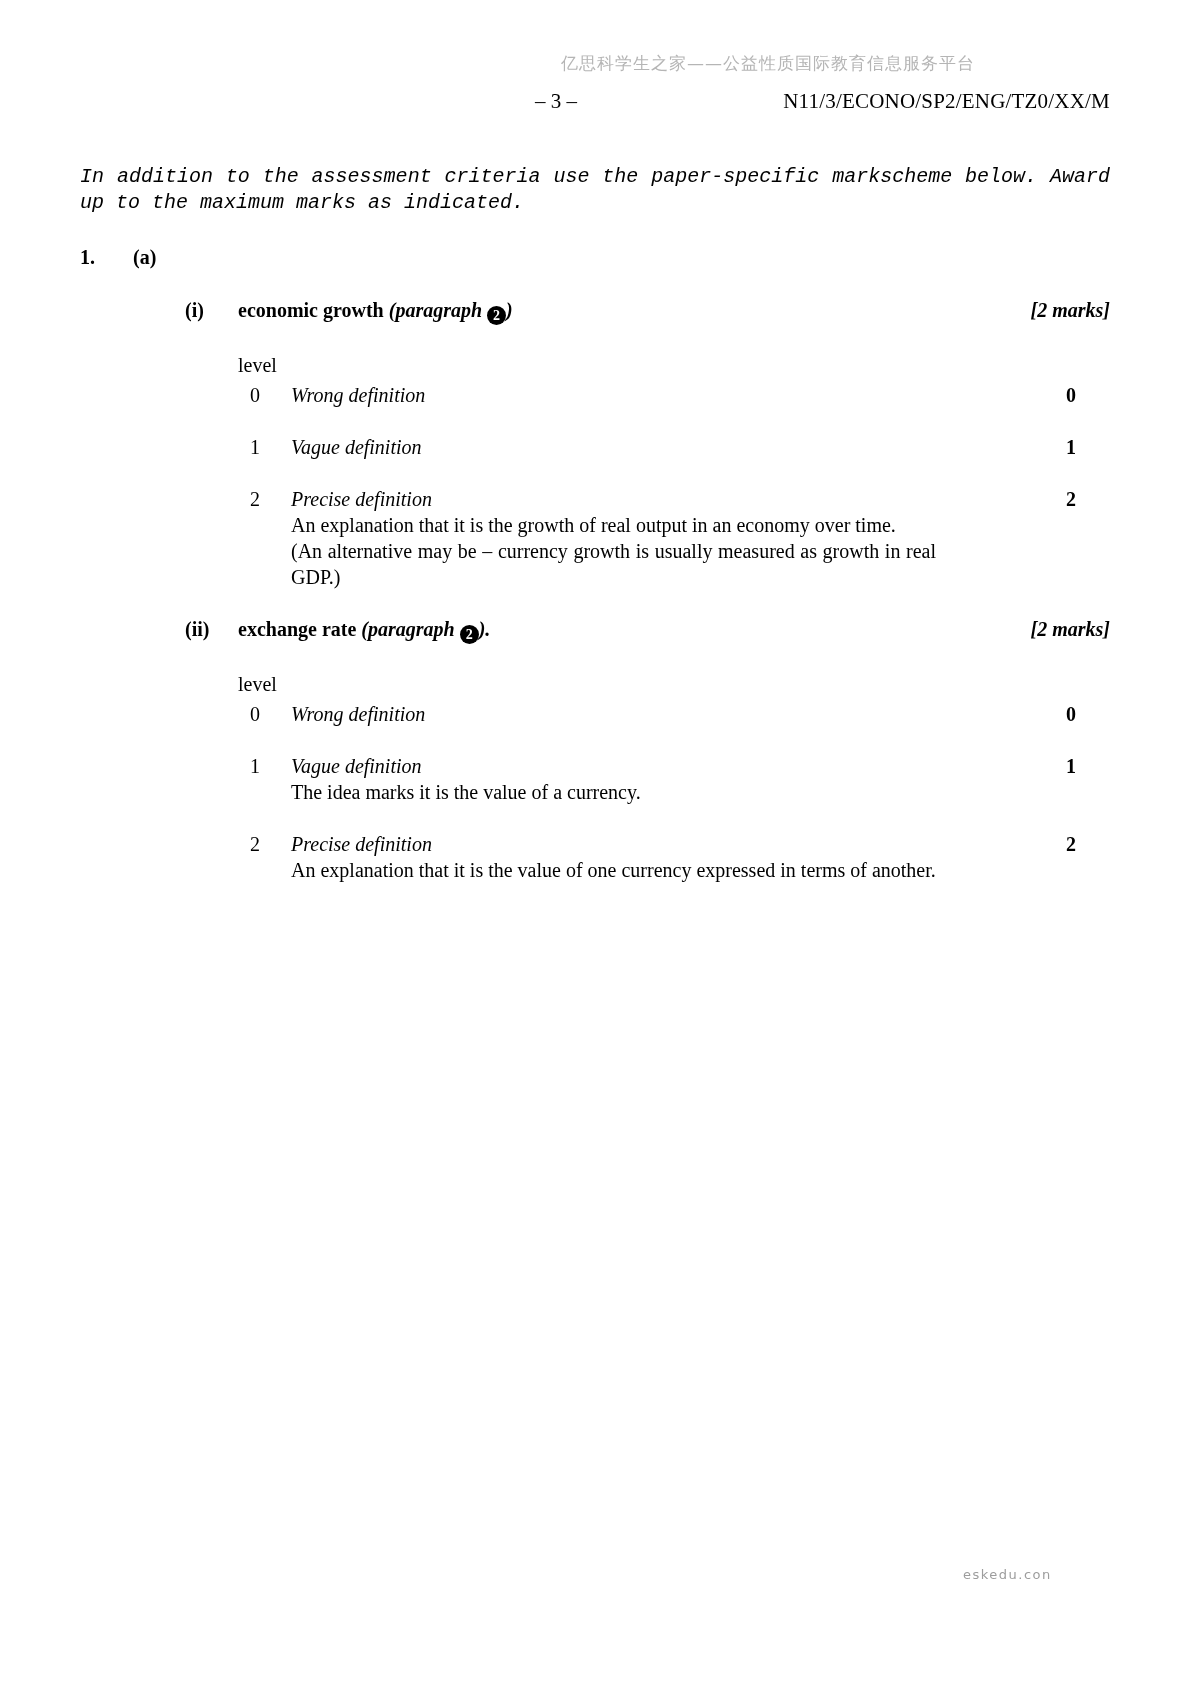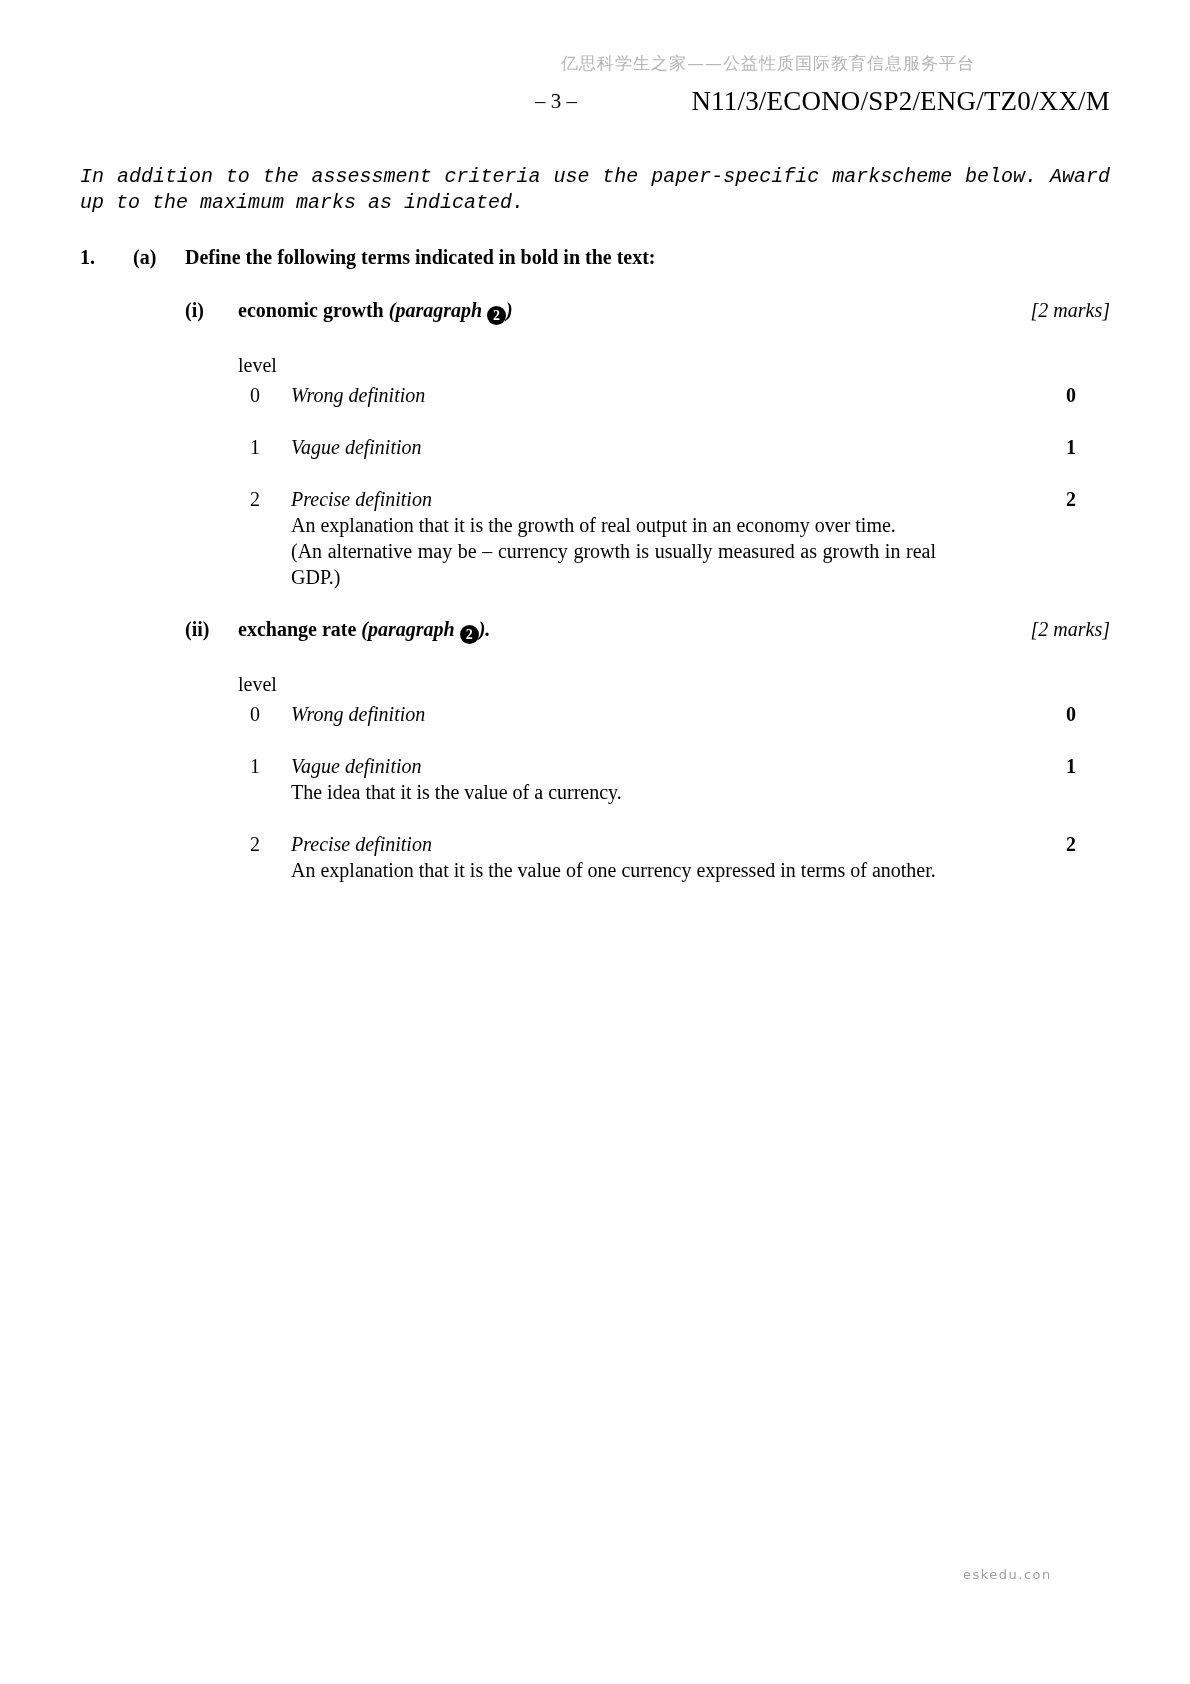--- a/index.html
+++ b/index.html
@@ -12,21 +12,21 @@
     font-size:20px;line-height:26px;color:#000;
     overflow:hidden;
   }
   
   .hdr-watermark{
     position:absolute;top:50px;right:215px;
     font-family:"DejaVu Sans", sans-serif;
     font-size:17px;color:#b5b5b5;letter-spacing:1px;white-space:nowrap;
   }
   .hdr-pageno{position:absolute;top:88px;left:535px;font-size:21px;}
-  .hdr-code{position:absolute;top:88px;right:80px;font-size:27px;letter-spacing:.2px;}
+  .hdr-code{position:absolute;top:88px;right:80px;font-size:21px;letter-spacing:.2px;}
   
   .ftr-watermark{
     position:absolute;top:1562px;left:963px;
     font-family:"DejaVu Sans", sans-serif;
     font-size:13px;color:#9d9d9d;letter-spacing:1.5px;
   }
   
   .content{position:absolute;top:164px;left:80px;width:1030px;}
   .intro{
     font-style:italic;text-align:justify;margin:0 0 28px 0;font-family:Liberation Mono, monospace;
@@ -36,21 +36,21 @@
   }
   .q-num{width:53px;flex:0 0 53px;}
   .q-part{width:52px;flex:0 0 52px;}
   .subpart-heading{
     display:flex;margin:0 0 27px 0;
   }
   .sp-indent{width:105px;flex:0 0 105px;}
   .sp-label{width:53px;flex:0 0 53px;font-weight:bold;}
   .sp-term{font-weight:bold;}
   .sp-ref{font-weight:bold;font-style:italic;}
-  .sp-marks{margin-left:auto;font-weight:normal;font-style:italic;}
+  .sp-marks{margin-left:auto;font-weight:bold;font-style:italic;}
   .circle-num{
     display:inline-flex;align-items:center;justify-content:center;
     width:19px;height:19px;border-radius:50%;
     background:#000;color:#fff;
     font-style:normal;font-weight:bold;
     font-size:14px;line-height:19px;
     vertical-align:-3px;
   }
   .levels{padding-left:158px;font-family:Liberation Serif, serif;}
   .level-label{margin:0 0 4px 0;}
@@ -74,21 +74,20 @@
   <div class="hdr-pageno">– 3 –</div>
   <div class="hdr-code">N11/3/ECONO/SP2/ENG/TZ0/XX/M</div>
 
   <div class="content">
 
     <p class="intro">In addition to the assessment criteria use the paper-specific markscheme below.  Award up to the maximum marks as indicated.</p>
 
     <div class="q-heading">
       <span class="q-num">1.</span>
       <span class="q-part">(a)</span>
-      <span>Define the following terms indicated in bold in the text:</span>
     </div>
 
     <div class="subpart">
       <div class="subpart-heading">
         <span class="sp-indent"></span>
         <span class="sp-label">(i)</span>
         <span>
           <span class="sp-term">economic growth</span>
           <span class="sp-ref">
             <span>(paragraph</span>
@@ -141,21 +140,21 @@
         <div class="level-row">
           <span class="level-num">0</span>
           <span class="level-title">Wrong definition</span>
           <span class="level-mark">0</span>
         </div>
 
         <div class="level-row">
           <span class="level-num">1</span>
           <span class="level-title">Vague definition</span>
           <span class="level-mark">1</span>
-          <p class="level-desc">The idea that it is the value of a currency.</p>
+          <p class="level-desc">The idea marks it is the value of a currency.</p>
         </div>
 
         <div class="level-row">
           <span class="level-num">2</span>
           <span class="level-title">Precise definition</span>
           <span class="level-mark">2</span>
           <p class="level-desc">An explanation that it is the value of one currency expressed in terms of another.</p>
         </div>
       </div>
     </div>

